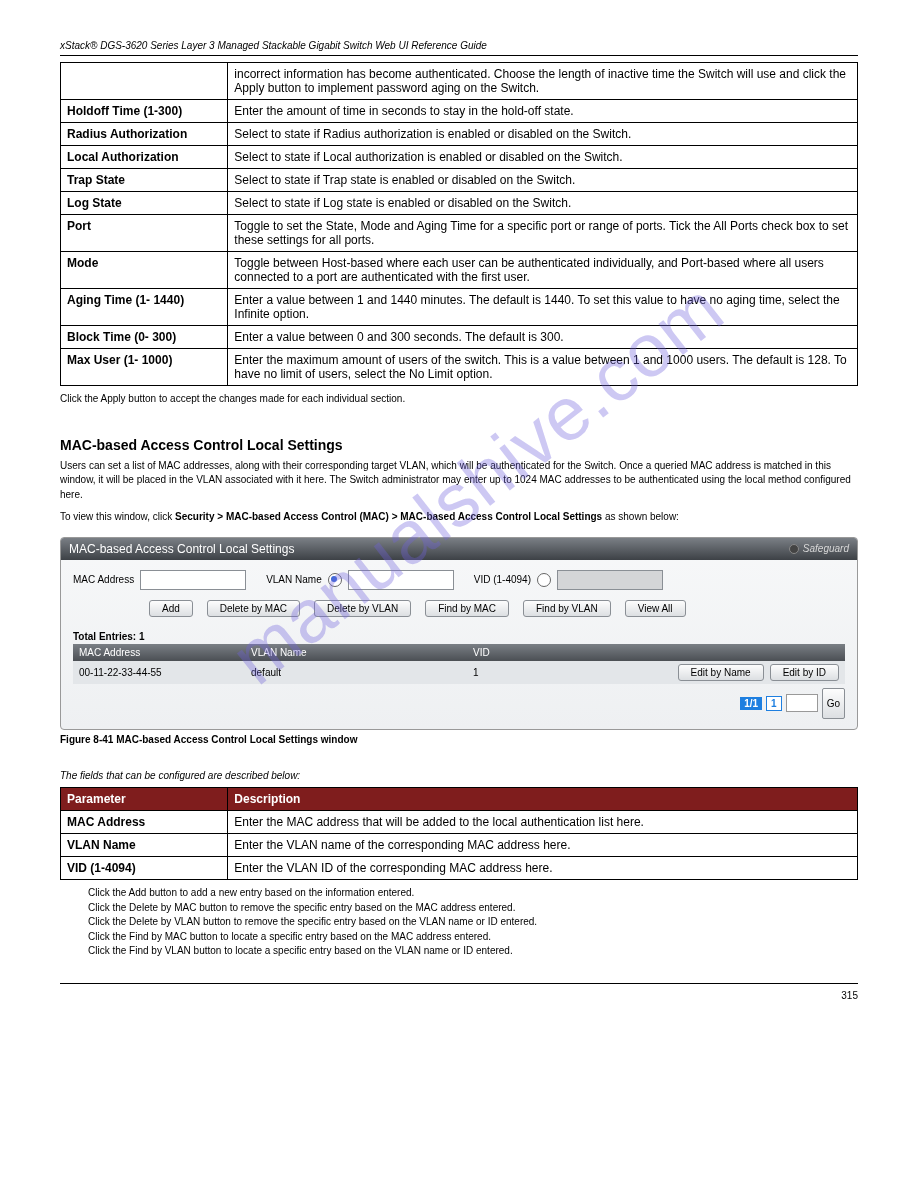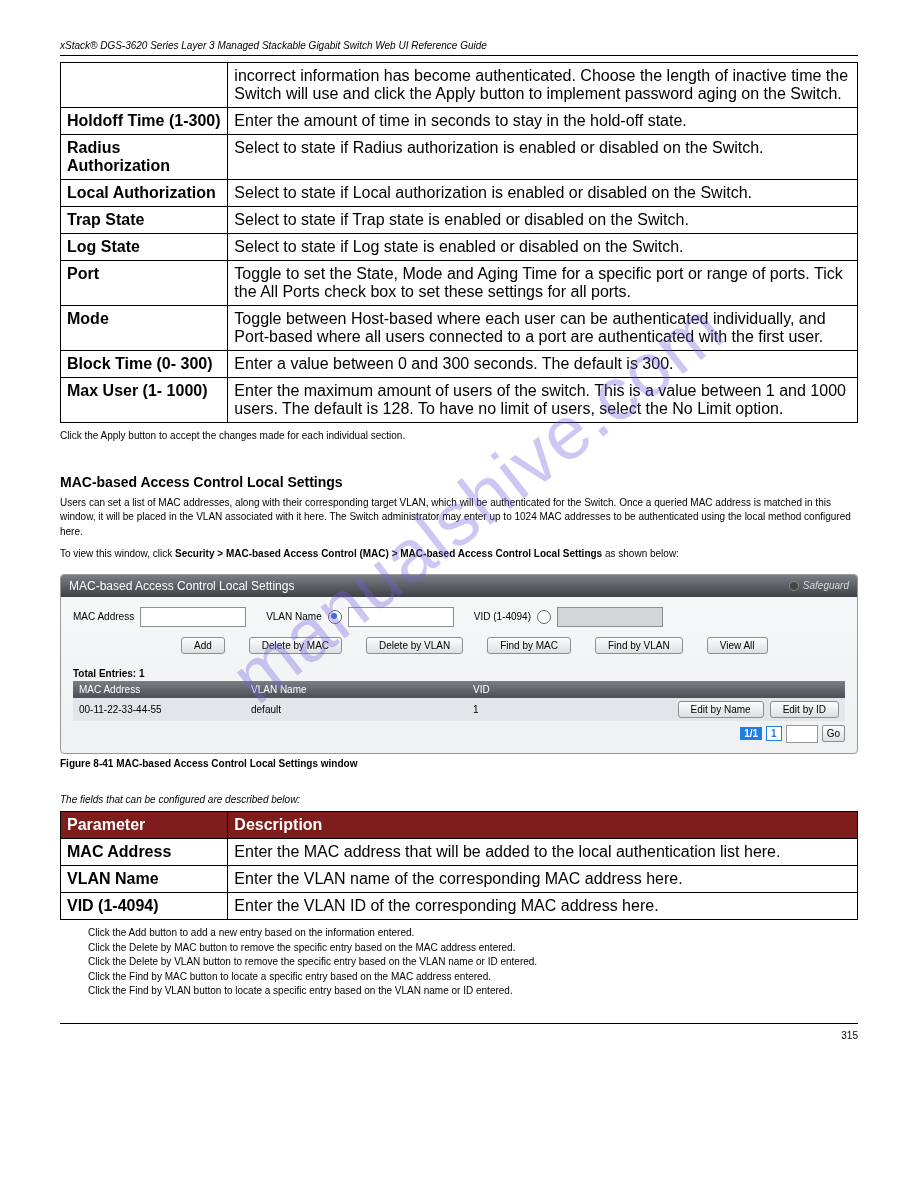--- a/index.html
+++ b/index.html
@@ -24,21 +24,21 @@
     font-size: 75px;
     color: rgba(112,98,220,0.35);
     white-space: nowrap;
     pointer-events: none;
     font-weight: 400;
     letter-spacing: 1px;
     z-index: 100;
   }
   .header-row { display:flex; justify-content:space-between; font-size:10px; font-style:italic; margin-bottom:4px;}
   .hr { border-top: 1px solid #000; }
-  .tbl { border-collapse: collapse; width: 100%; font-size: 16px; }
+  .tbl { border-collapse: collapse; width: 100%; font-size: 12px; }
   .tbl th, .tbl td { border: 1px solid #000; padding: 4px 6px; text-align: left; vertical-align: top; }
   .tbl th { font-weight: bold; }
   .tbl .c1 { width: 21%; font-weight: bold; }
   .tbl .hdr-row th { background:#7f1d1d; color:#fff; }
   .section-title { font-size: 14px; font-weight: bold; margin: 30px 0 6px; }
   .body-text { font-size: 10px; line-height: 1.45; }
   .figure { margin: 12px 0 6px; }
   .fig-caption { font-size: 10px; font-weight: bold; margin-top: 4px;}
   .footer-row { display:flex; justify-content:flex-end; font-size:10px; margin-top: 6px; }
   
@@ -72,32 +72,32 @@
   .radio.checked::after{content:"";position:absolute;left:2px;top:2px;width:6px;height:6px;border-radius:50%;background:#3a6bd6;}
   .btn {
     border:1px solid #8a8f95;
     border-radius:3px;
     background:linear-gradient(#fdfdfd,#dcdfe2);
     padding: 2px 12px;
     font-size: 10px;
     cursor: pointer;
     white-space: nowrap;
   }
-  .btn-row { display:flex; gap:24px; margin-left: 108px; margin-bottom:14px;}
+  .btn-row { display:flex; gap:14px; margin-left: 76px; margin-bottom:14px;}
   .entries-label {font-size:10px; font-weight:bold; margin-bottom:2px;}
   .gridhdr { display:flex; background:linear-gradient(#7a7f85,#4b4f54); color:#fff; font-size:10px; }
   .gridhdr > div { padding:3px 6px; }
   .gc-mac{width:160px;} .gc-vlan{width:210px;} .gc-vid{flex:1;} .gc-act{width:200px;display:flex;gap:6px;justify-content:flex-end;align-items:center;}
   .gridrow { display:flex; background:#e3e6e9; font-size:10px; align-items:center; }
   .gridrow > div { padding:3px 6px; }
   .pager { display:flex; justify-content:flex-end; align-items:center; gap:4px; margin-top:4px; font-size:10px;}
   .pager-box { background:#1e7fe0;color:#fff;padding:1px 4px;border-radius:0; font-weight:bold;}
   .pager-box.lt{background:#fff;color:#1e7fe0;border:1px solid #1e7fe0;}
   .pager-input { width:28px;height:14px;border:1px solid #999;background:#fff;font-size:10px;padding:1px;}
-  .pager-go{border:1px solid #8a8f95;background:linear-gradient(#fdfdfd,#dcdfe2);border-radius:2px;font-size:10px;padding:2px 4px;cursor:pointer;}
+  .pager-go{border:1px solid #8a8f95;background:linear-gradient(#fdfdfd,#dcdfe2);border-radius:2px;font-size:10px;padding:9px 4px;cursor:pointer;}
 </style>
 </head>
 <body>
 
 <div class="page">
   <div class="watermark">manualshive.com</div>
 
   <div class="header-row">
     <span>xStack® DGS-3620 Series Layer 3 Managed Stackable Gigabit Switch Web UI Reference Guide</span>
     <span></span>
@@ -130,20 +130,24 @@
           <td class="c1">Log State</td>
           <td>Select to state if Log state is enabled or disabled on the Switch.</td>
         </tr>
         <tr>
           <td class="c1">Port</td>
           <td>Toggle to set the State, Mode and Aging Time for a specific port or range of ports. Tick the All Ports check box to set these settings for all ports.</td>
         </tr>
         <tr>
           <td class="c1">Mode</td>
           <td>Toggle between Host-based where each user can be authenticated individually, and Port-based where all users connected to a port are authenticated with the first user.</td>
+        </tr>
+        <tr>
+          <td class="c1">Aging Time (1- 1440)</td>
+          <td>Enter a value between 1 and 1440 minutes. The default is 1440. To set this value to have no aging time, select the Infinite option.</td>
         </tr>
         <tr>
           <td class="c1">Block Time (0- 300)</td>
           <td>Enter a value between 0 and 300 seconds. The default is 300.</td>
         </tr>
         <tr>
           <td class="c1">Max User (1- 1000)</td>
           <td>Enter the maximum amount of users of the switch. This is a value between 1 and 1000 users. The default is 128. To have no limit of users, select the No Limit option.</td>
         </tr>
       </tbody>

